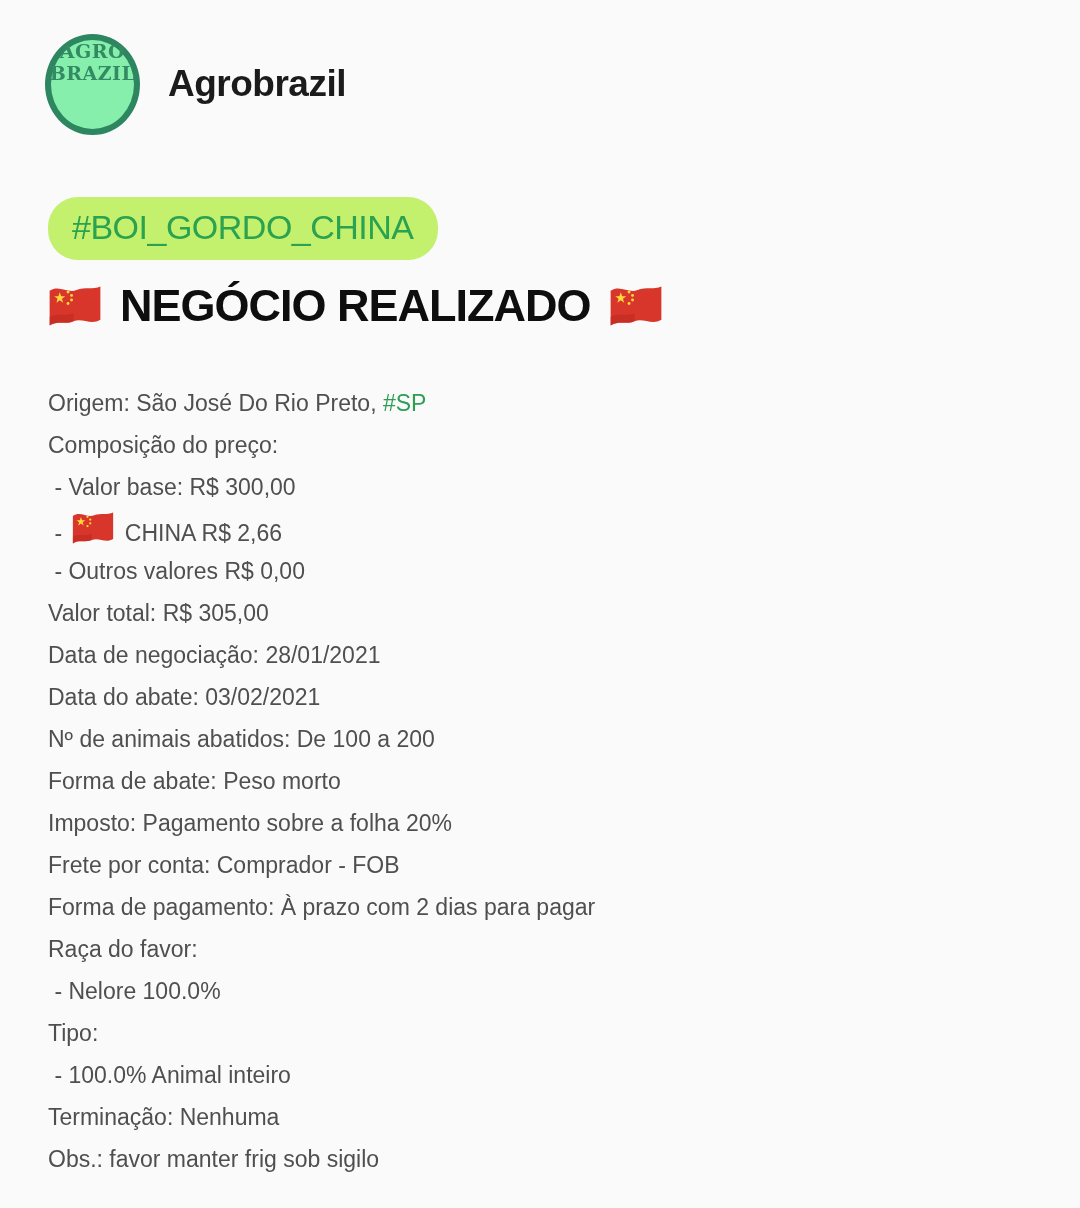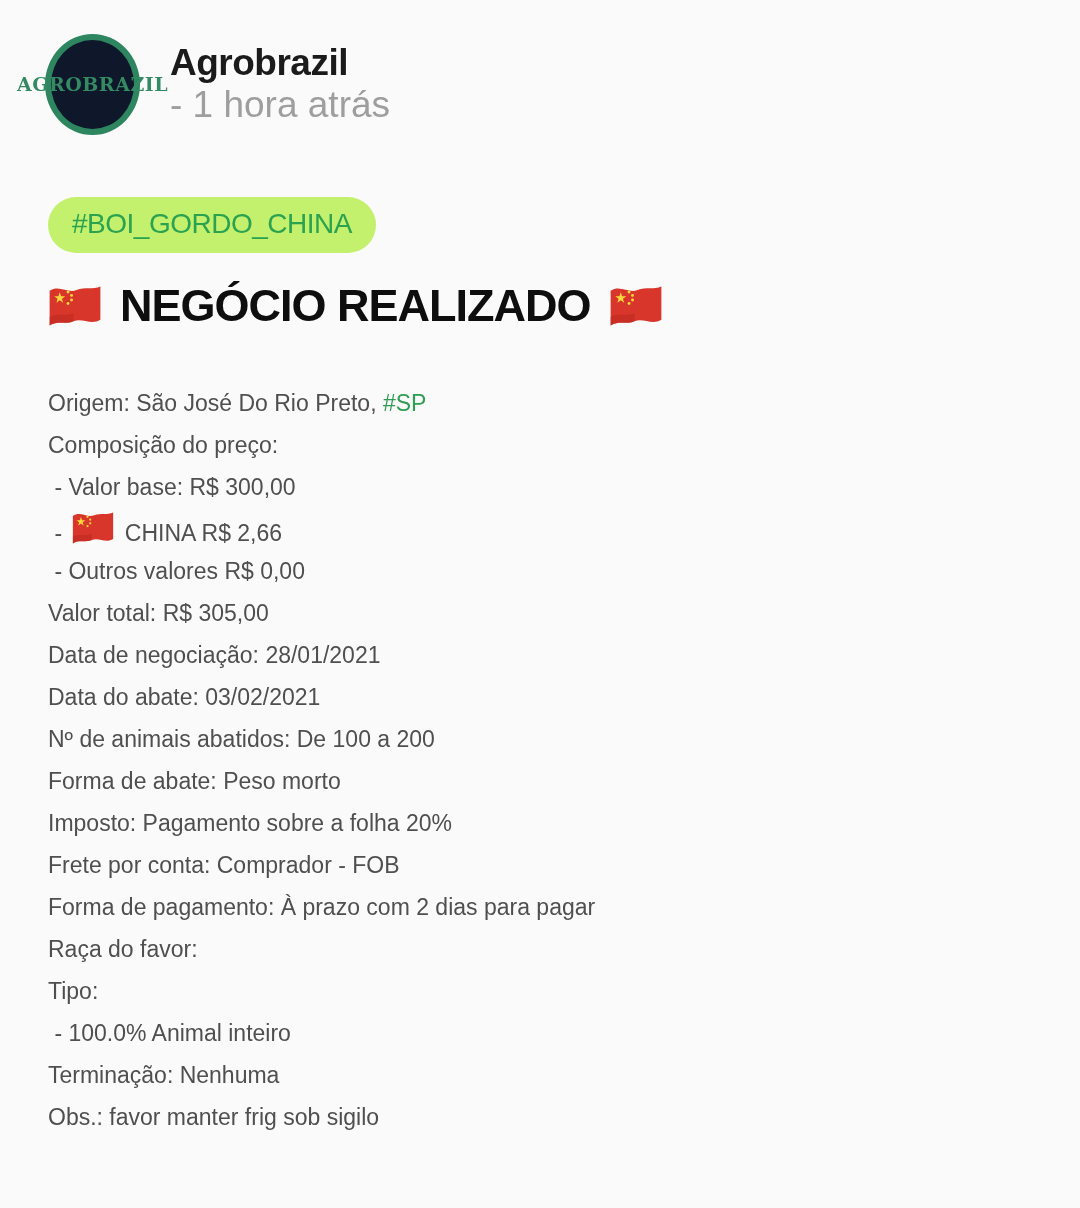--- a/index.html
+++ b/index.html
@@ -6,37 +6,37 @@
   .screen {
     position:relative; width:1080px; height:1208px;
     background:#fafafa; overflow:hidden;
     font-family:"Liberation Sans", sans-serif;
   }
   
   .header { position:absolute; top:33px; left:45px; height:102px; display:flex; align-items:center; }
   .logo {
     width:95px; height:101px; box-sizing:border-box;
     border:6px solid #2e8661; border-radius:50%;
-    background:#0f172a; display:flex; flex-direction:row;
-    align-items:center; justify-content:center;
+    background:#86efac; display:flex; flex-direction:column;
+    align-items:center; justify-content:flex-start;
   }
   .logo span {
     font-family:"DejaVu Serif", serif; font-weight:700;
     color:#338a63; font-size:19px; line-height:22px; letter-spacing:0.5px;
   }
   .byline { margin-left:28px; font-size:37px; display:flex; align-items:baseline;flex-direction:column; }
   .author { font-weight:700; color:#1b1b1b; letter-spacing:-0.5px; }
   .timestamp { color:#9e9e9e; margin-left:2px; font-weight:400; }
 
   
   .tag-pill {
     position:absolute; left:48px; top:197px;
     background:#c3f06d; color:#2aa24f;
     border-radius:30px; padding:11px 24px 13px 24px;
-    font-size:28px; font-weight:500; letter-spacing:-0.5px;
+    font-size:34px; font-weight:500; letter-spacing:-0.5px;
   }
 
   
   .title {
     position:absolute; left:46px; top:280px; margin:0;
     display:flex; align-items:flex-start; gap:16px;
     font-size:45px; font-weight:700; color:#0e0e0e; letter-spacing:-1px;
   }
   .flag { display:inline-block; width:58px; height:52px; }
   .flag svg, .inline-flag svg { width:100%; height:100%; display:block; }
@@ -56,21 +56,20 @@
 
 <div class="screen">
 
   <div class="header">
     <div class="logo">
       <span>AGRO</span>
       <span>BRAZIL</span>
     </div>
     <div class="byline">
       <span class="author">Agrobrazil</span>
-      <span class="timestamp">- 1 hora atrás</span>
     </div>
   </div>
 
   <div class="tag-pill">
     <span>#BOI_GORDO_CHINA</span>
   </div>
 
   <h1 class="title">
     <span class="flag">
         <svg viewBox="0 0 40 34" xmlns="http://www.w3.org/2000/svg">
@@ -113,19 +112,20 @@
       <div class="line"><span> - Outros valores R$ 0,00</span></div>
       <div class="line"><span>Valor total: R$ 305,00</span></div>
       <div class="line"><span>Data de negociação: 28/01/2021</span></div>
       <div class="line"><span>Data do abate: 03/02/2021</span></div>
       <div class="line"><span>Nº de animais abatidos: De 100 a 200</span></div>
       <div class="line"><span>Forma de abate: Peso morto</span></div>
       <div class="line"><span>Imposto: Pagamento sobre a folha 20%</span></div>
       <div class="line"><span>Frete por conta: Comprador - FOB</span></div>
       <div class="line"><span>Forma de pagamento: À prazo com 2 dias para pagar</span></div>
       <div class="line"><span>Raça do favor:</span></div>
+      <div class="line"><span> - Nelore 100.0%</span></div>
       <div class="line"><span>Tipo:</span></div>
       <div class="line"><span> - 100.0% Animal inteiro</span></div>
       <div class="line"><span>Terminação: Nenhuma</span></div>
       <div class="line"><span>Obs.: favor manter frig sob sigilo</span></div>
     </div>
 
 </div>
 
 </body></html>

